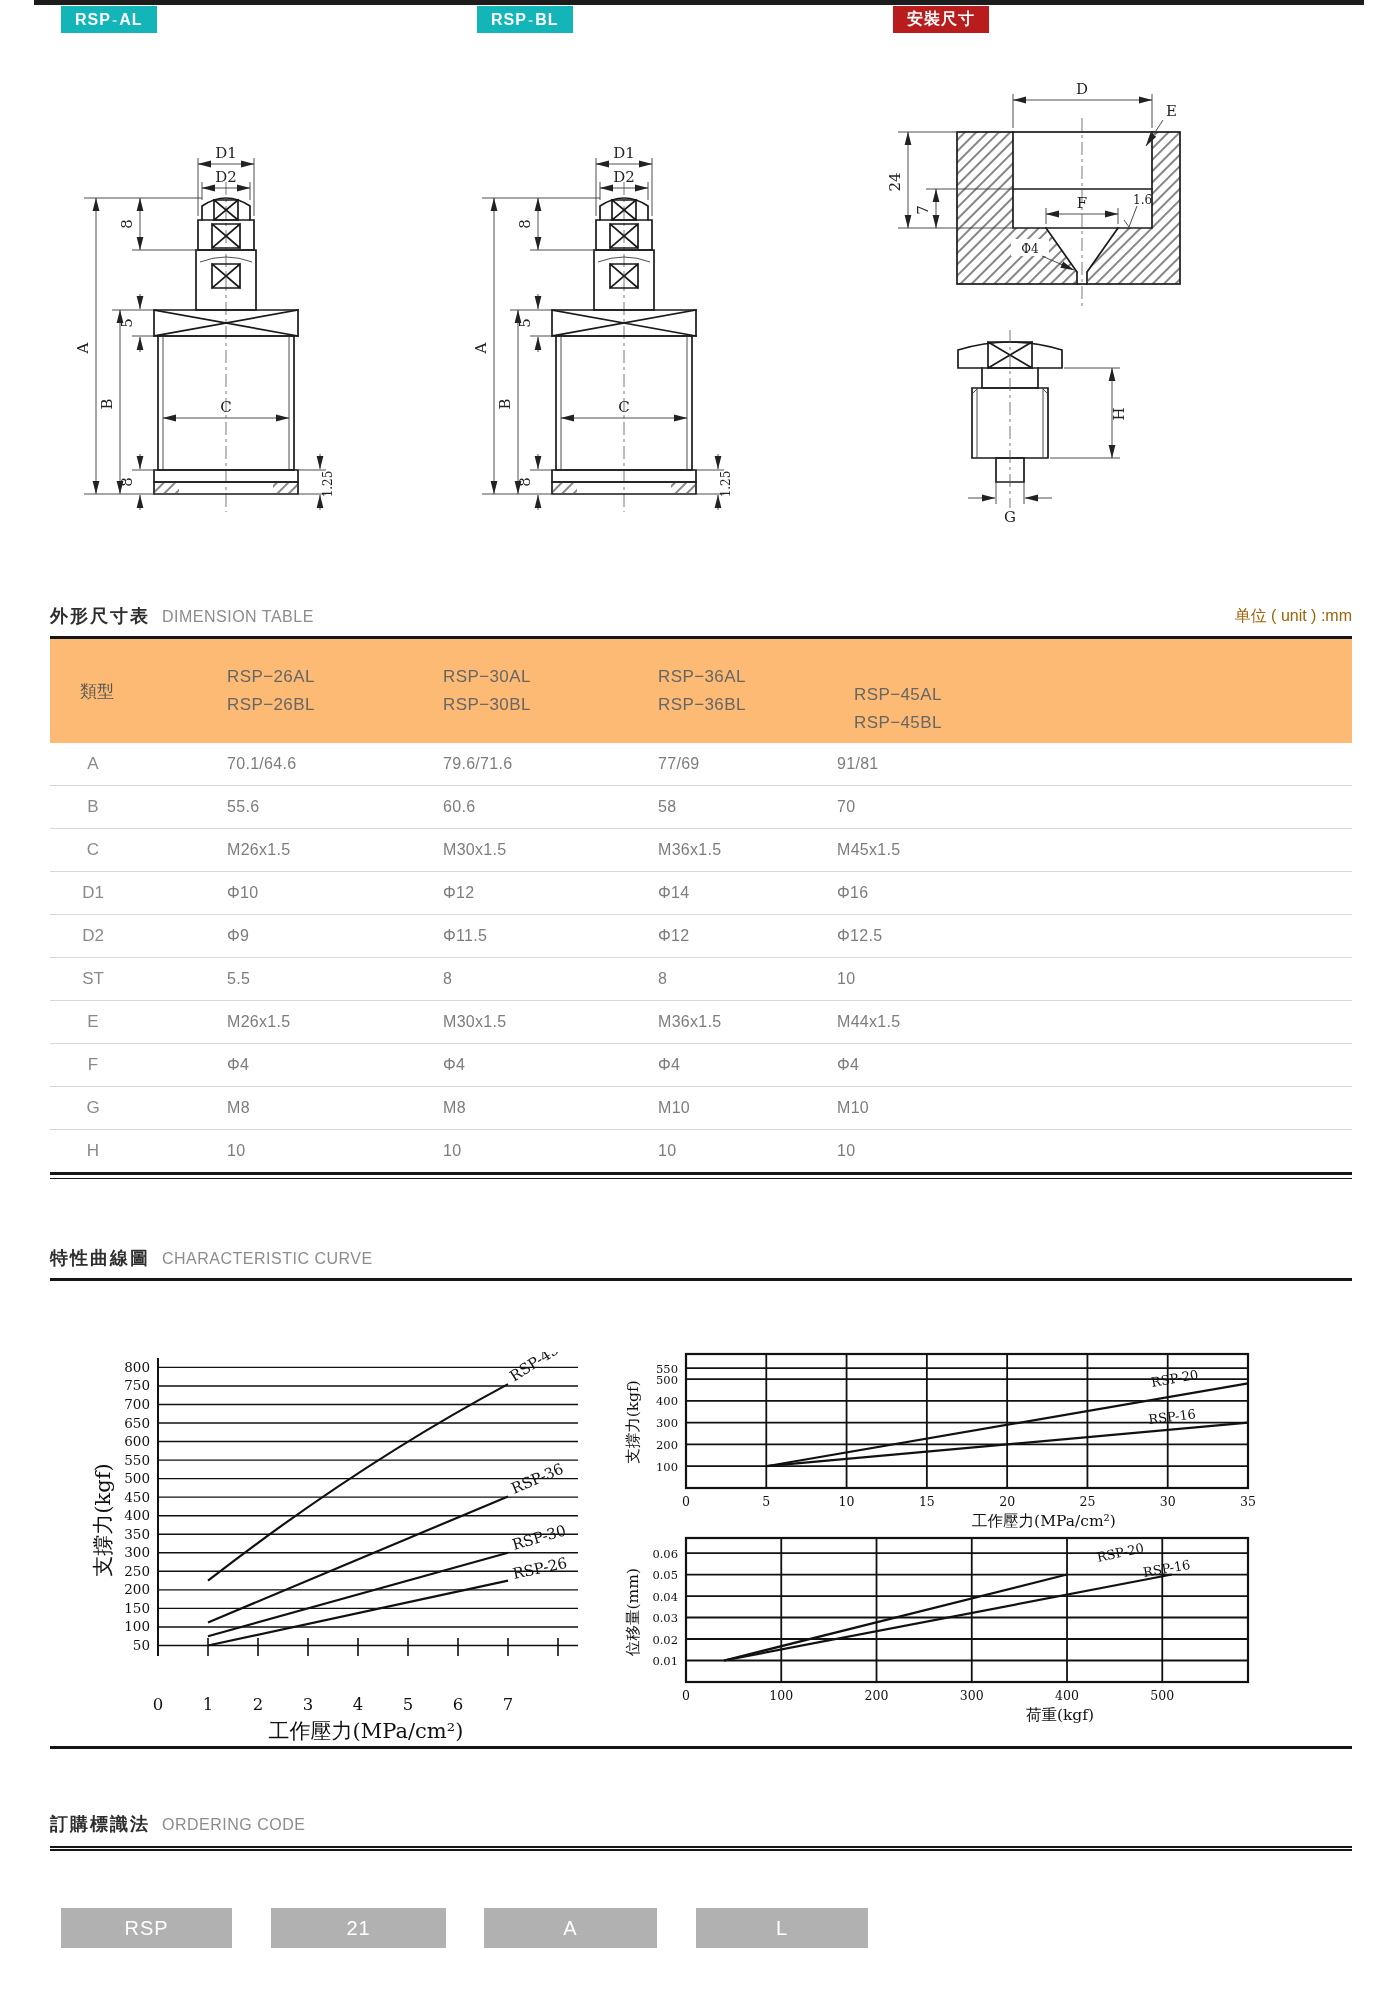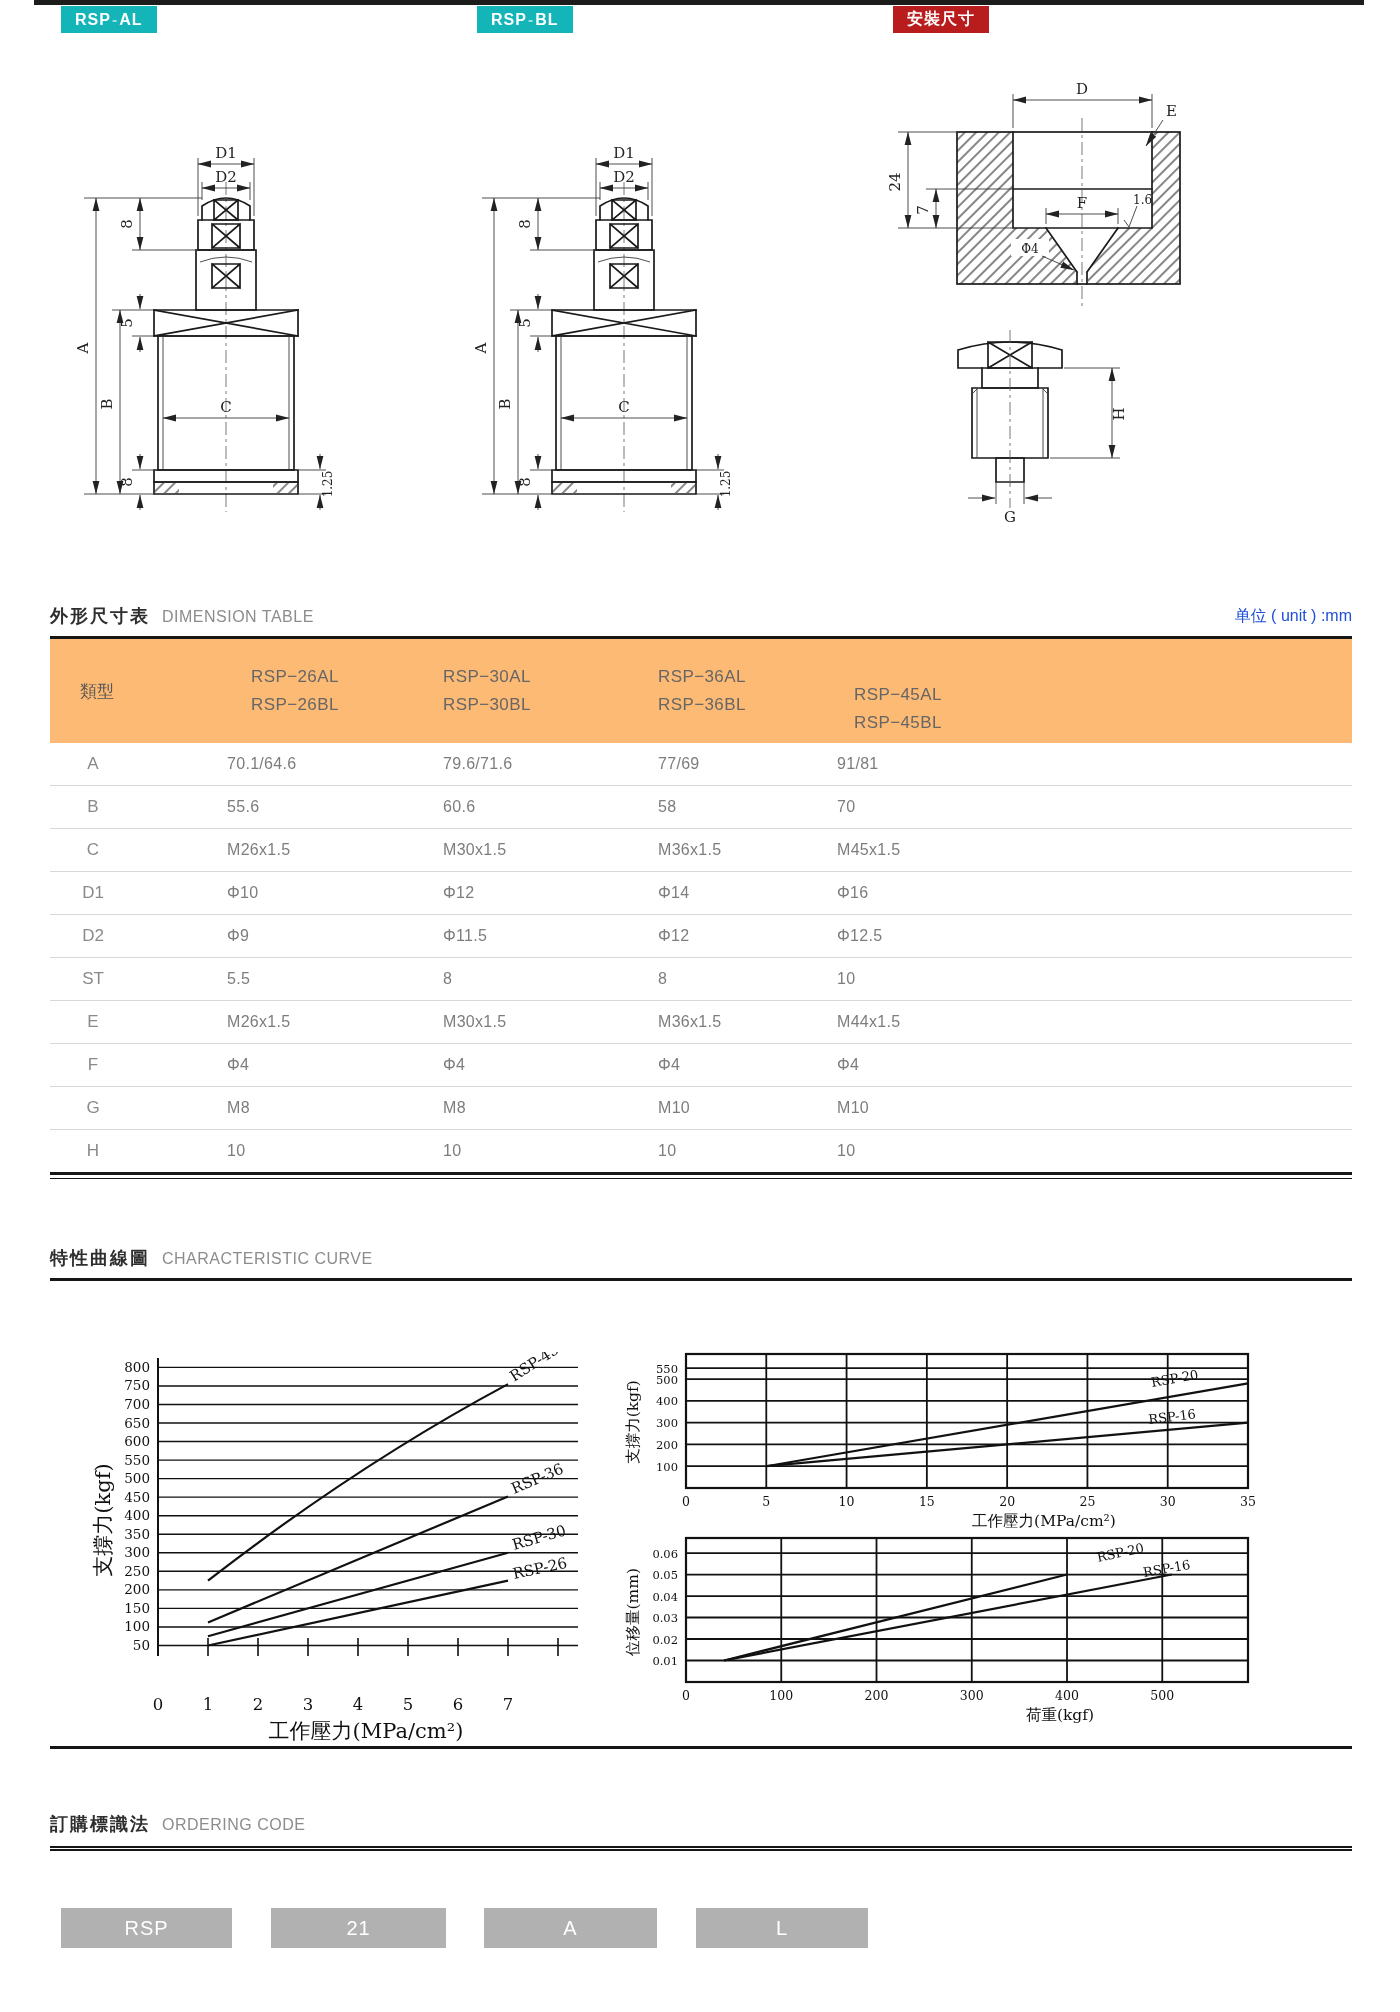--- a/index.html
+++ b/index.html
@@ -18,21 +18,21 @@
   svg.cad .dim{stroke:#3a3a3a;stroke-width:0.9;fill:none;}
   svg.cad .cl{stroke:#555;stroke-width:0.8;fill:none;stroke-dasharray:13 4 3 4;}
   svg.cad text{font-family:"DejaVu Serif",serif;font-size:15px;fill:#222;}
   svg.cad text.sm{font-size:12px;}
   .hfill{fill:url(#hatch);stroke:none;}
   
   .sec-title{display:flex;align-items:center;justify-content:space-between;width:1302px;}
   .sec-title .zh{font-size:18px;font-weight:bold;color:#2e2e2e;letter-spacing:2px;}
   .sec-title .en{font-size:16px;color:#8c8c8c;margin-left:12px;letter-spacing:0.5px;}
   .sec-title .left{display:flex;align-items:baseline;}
-  .sec-title .unit{font-size:16px;color:#1d4ed8;}
+  .sec-title .unit{font-size:16px;color:#a16207;}
   .rule{width:1302px;height:0;border-top:3px solid #161616;}
   .dbl-rule{width:1302px;height:3px;border-top:3px solid #161616;border-bottom:1px solid #161616;}
   .ord-rule{width:1302px;height:5px;border-top:2px solid #161616;border-bottom:2px solid #161616;box-sizing:border-box;}
   
   .thead{position:relative;width:1302px;height:104px;background:#fdba74;color:#666;}
   .thead .type{position:absolute;left:12px;top:0;width:70px;height:104px;display:flex;
                align-items:center;justify-content:center;font-size:17px;color:#555;}
   .model-cell{position:absolute;top:0;height:104px;display:flex;flex-direction:column;
               justify-content:center;gap:8px;font-size:17px;color:#666;letter-spacing:0.4px;}
   .trow{position:relative;width:1302px;height:42px;border-bottom:1px solid #d8d8d8;}
@@ -237,21 +237,21 @@
       <span class="left">
         <span class="zh">外形尺寸表</span>
         <span class="en">DIMENSION TABLE</span>
       </span>
       <span class="unit">单位 ( unit ) :mm</span>
     </div>
     <div class="rule" style="margin-top:8px;"></div>
     <div class="thead">
       <span class="type">類型</span>
 
-    <div class="model-cell" style="left: 177px; margin-left: 24px;">
+    <div class="model-cell" style="left: 177px;">
           <span>RSP−26AL</span>
           <span>RSP−26BL</span>
         </div>
         <div class="model-cell" style="left: 393px;">
           <span>RSP−30AL</span>
           <span>RSP−30BL</span>
         </div>
         <div class="model-cell" style="left: 608px;">
           <span>RSP−36AL</span>
           <span>RSP−36BL</span>

